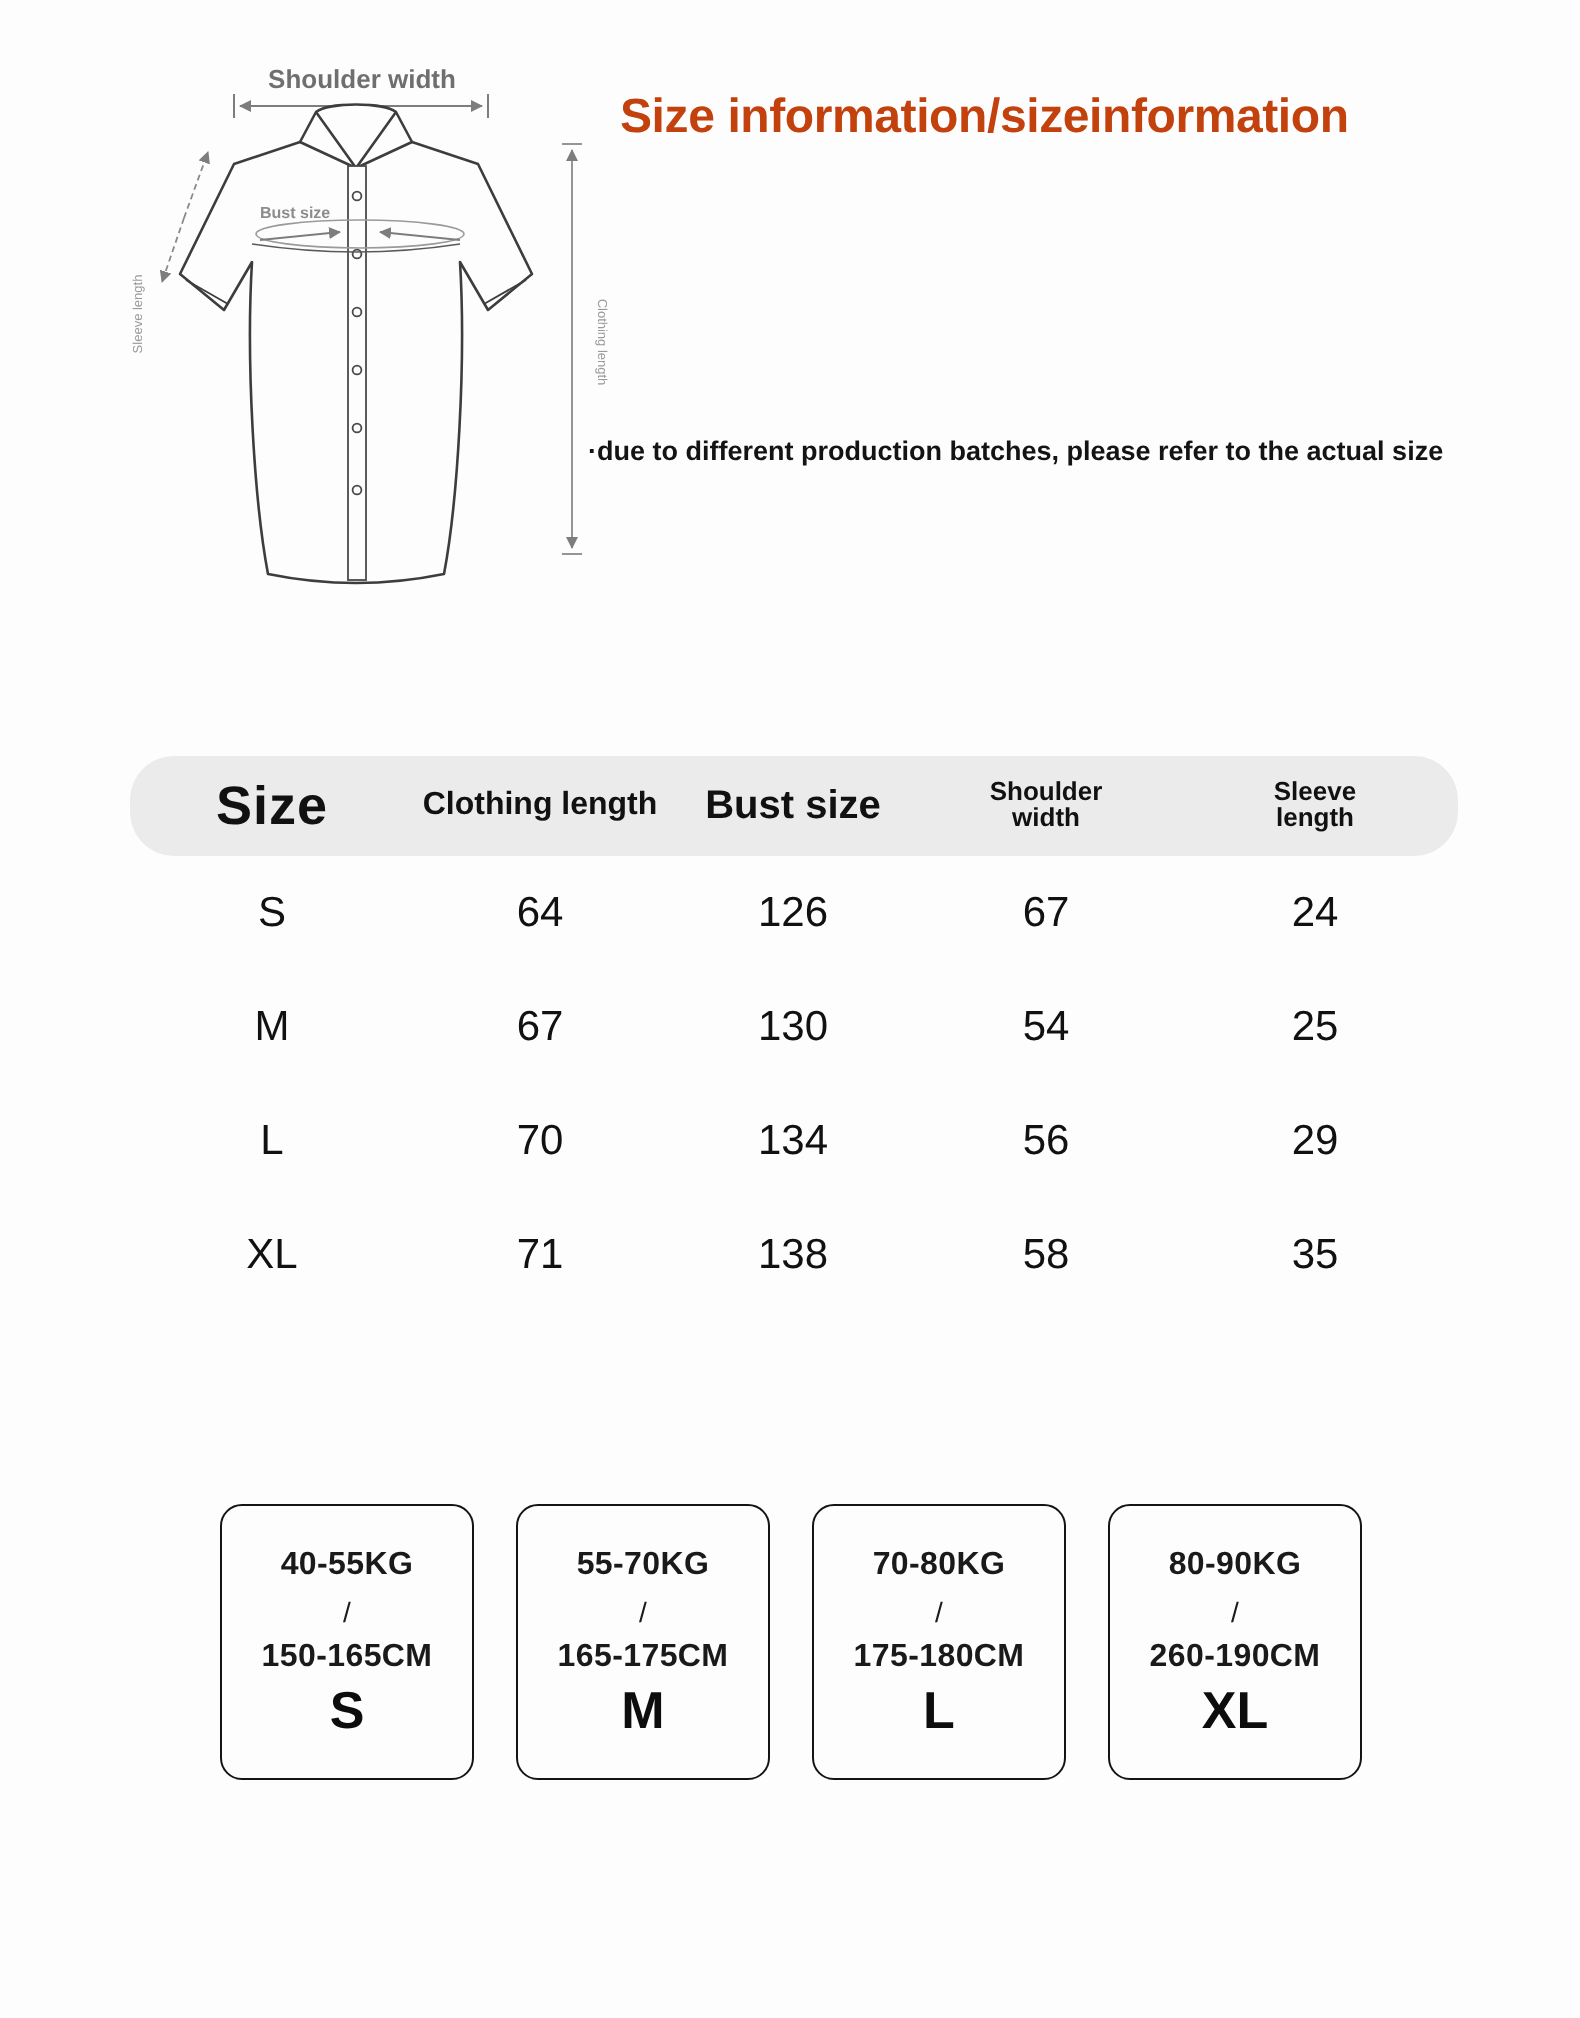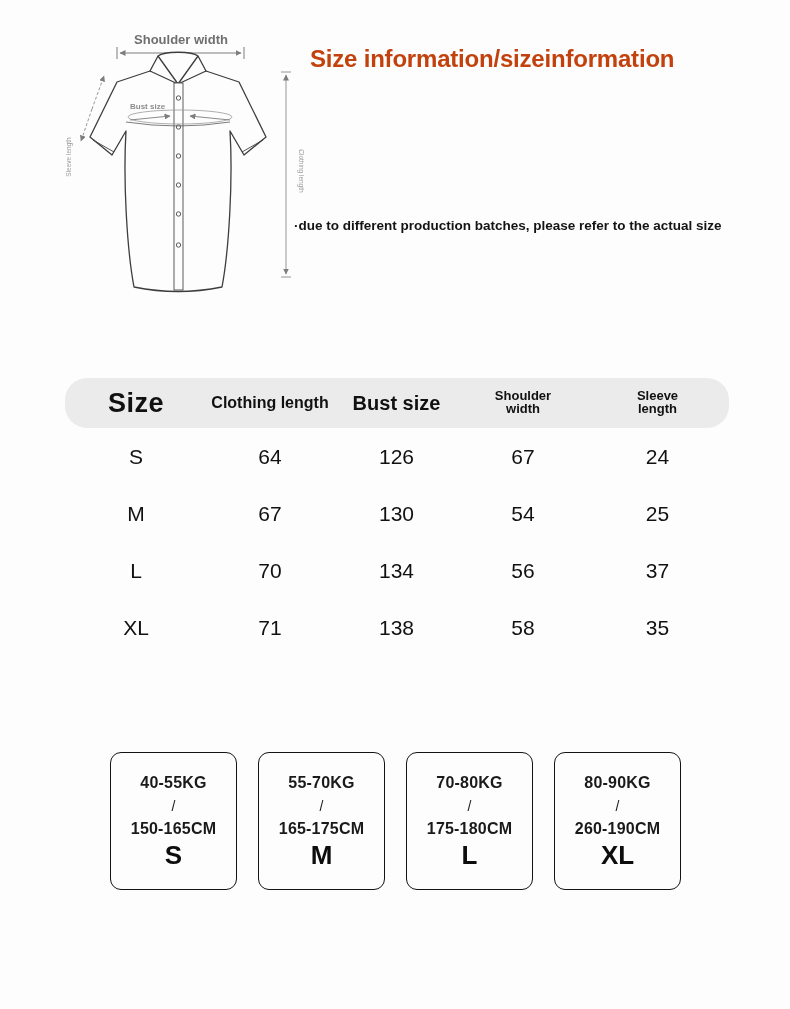--- a/index.html
+++ b/index.html
@@ -161,21 +161,21 @@
       <div class="cell c1">67</div>
       <div class="cell c2">130</div>
       <div class="cell c3">54</div>
       <div class="cell c4">25</div>
     </div>
     <div class="trow">
       <div class="cell c0">L</div>
       <div class="cell c1">70</div>
       <div class="cell c2">134</div>
       <div class="cell c3">56</div>
-      <div class="cell c4">37</div>
+      <div class="cell c4">29</div>
     </div>
     <div class="trow">
       <div class="cell c0">XL</div>
       <div class="cell c1">71</div>
       <div class="cell c2">138</div>
       <div class="cell c3">58</div>
       <div class="cell c4">35</div>
     </div>
   </div>
 

